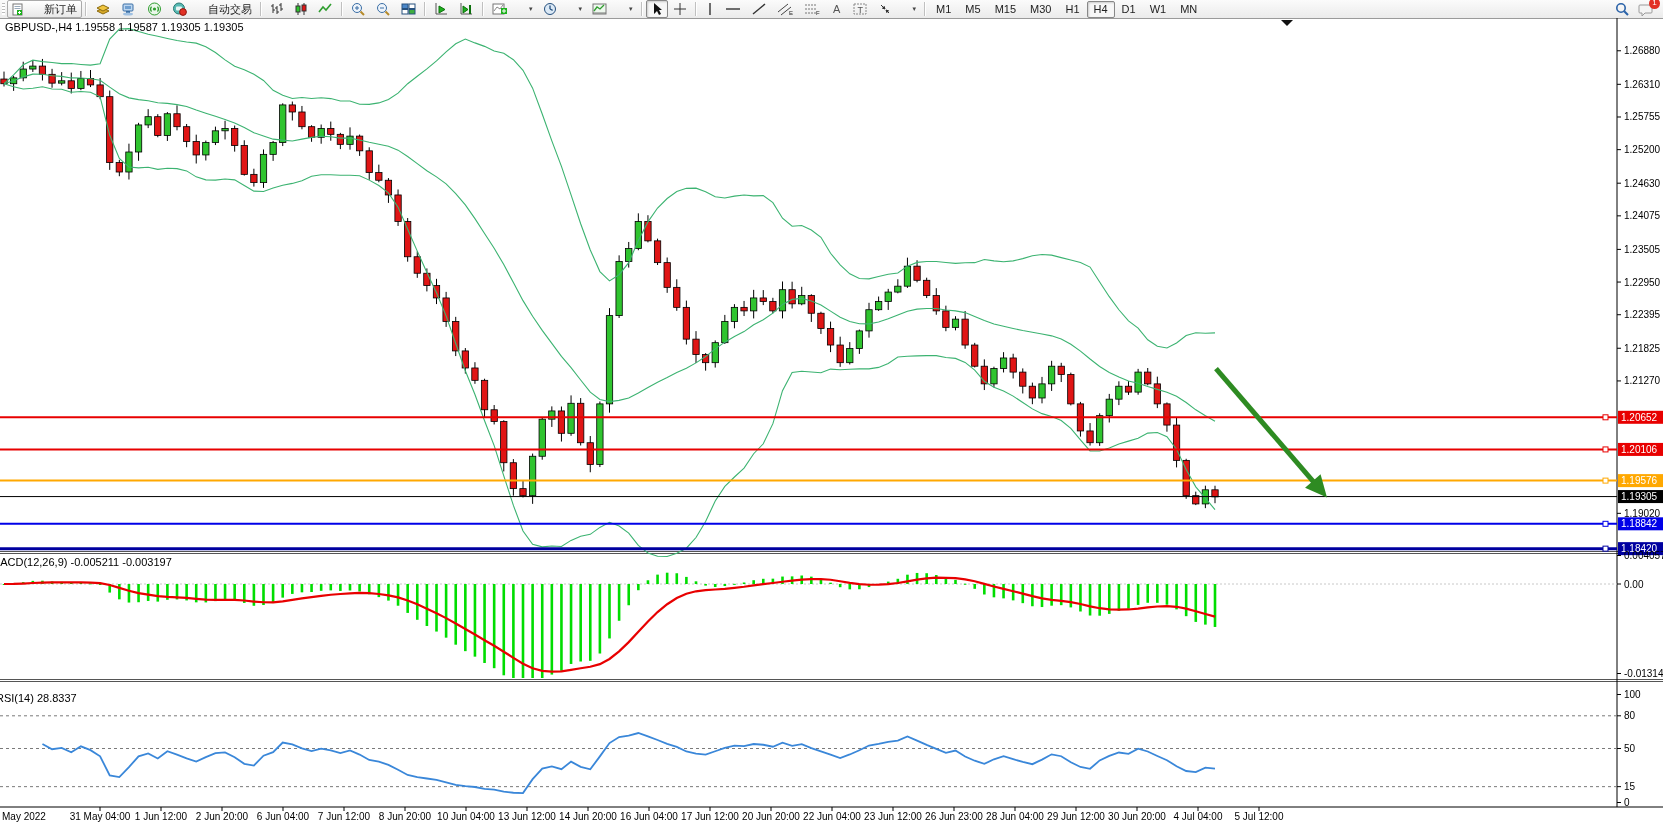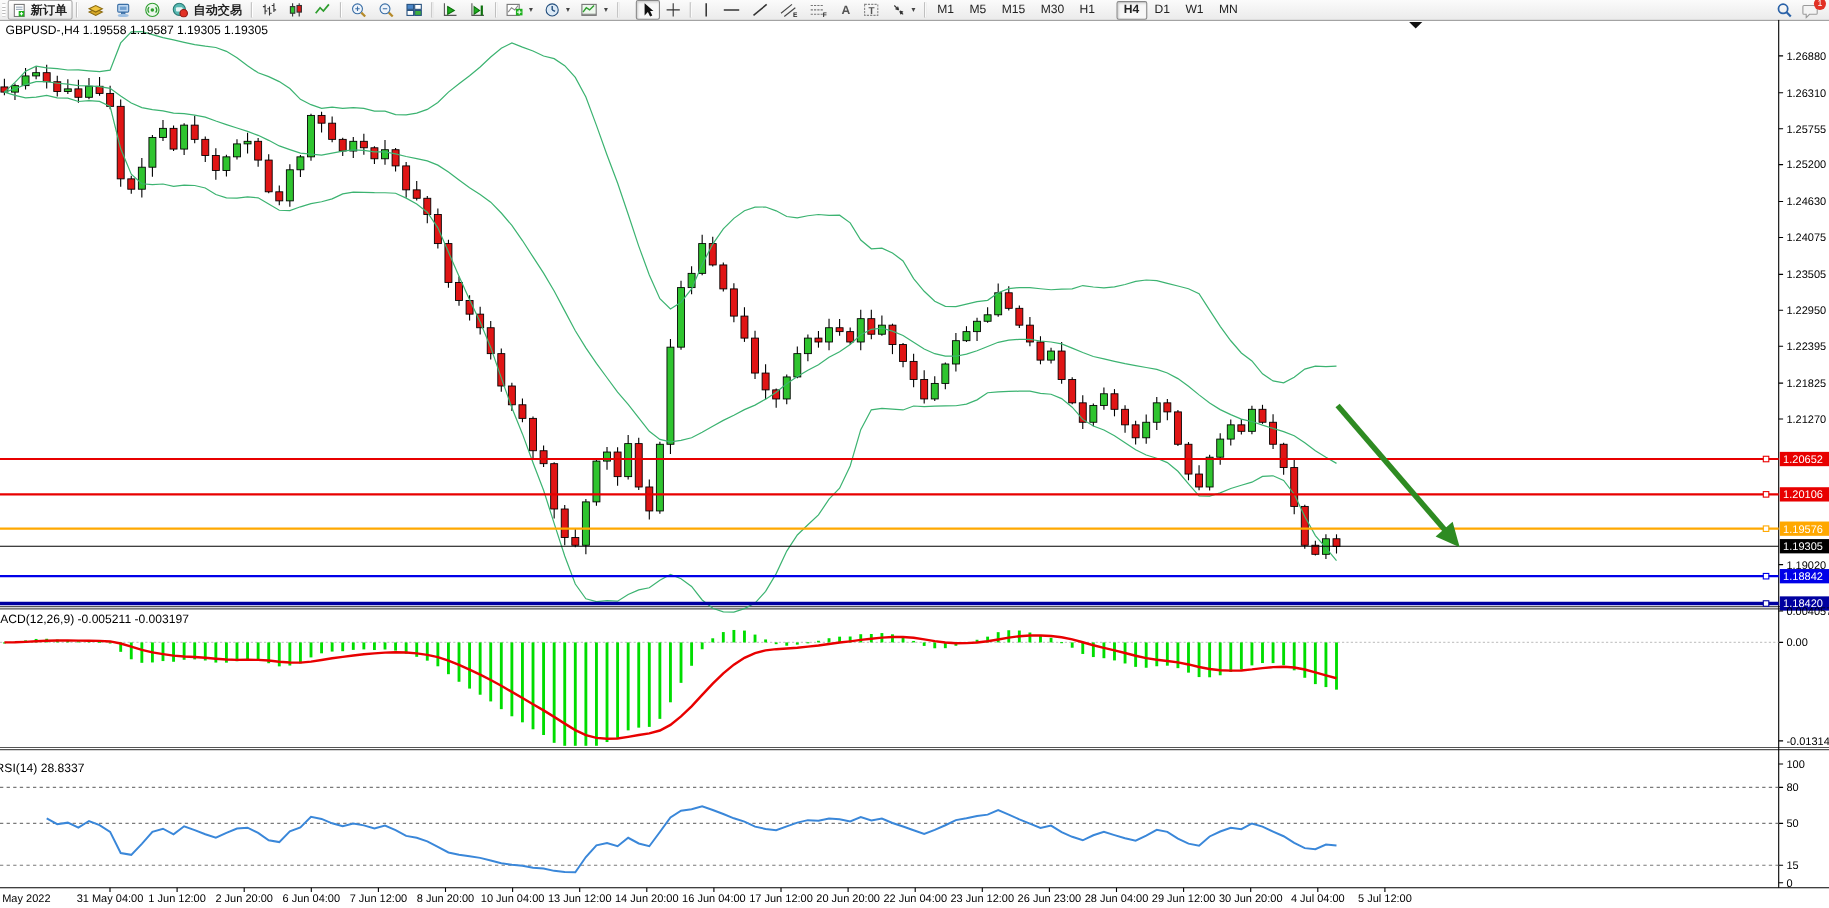--- a/index.html
+++ b/index.html
@@ -5,23 +5,23 @@
   html,body{margin:0;padding:0;background:#fff;width:1663px;height:825px;overflow:hidden;
     font-family:"Liberation Sans","DejaVu Sans",sans-serif;-webkit-font-smoothing:none;}
   #app{position:relative;width:1663px;height:825px;background:#fff;}
   
   #toolbar{position:absolute;left:0;top:0;width:1663px;height:18px;
     background:linear-gradient(#fbfbfb,#ebebeb);border-bottom:1px solid #9a9a9a;
     display:flex;align-items:center;font-size:11px;color:#222;white-space:nowrap;}
   .tgroup{display:flex;align-items:center;height:18px;}
   .sep{width:1px;height:14px;background:#c0c0c0;border-right:1px solid #fff;margin:0 3px;}
   .grip{width:3px;height:12px;margin:0 2px;background:repeating-linear-gradient(#bbb 0 1px,#fff 1px 3px);}
-  .tbtn{display:flex;align-items:center;gap:4px;padding:1px 4px;height:14px;border:1px solid transparent;cursor:default;font-weight:bold;}
+  .tbtn{display:flex;align-items:center;gap:20px;padding:1px 4px;height:14px;border:1px solid transparent;cursor:default;}
   .tbtn.raised{border:1px solid #aaa;background:linear-gradient(#fff,#e8e8e8);border-radius:2px;}
-  .tbtn.active{border:1px solid #888;background:#f7f7f7;box-shadow:inset 1px 1px 2px rgba(0,0,0,.18);border-radius:2px;margin-left:12px;}
+  .tbtn.active{border:1px solid #888;background:#f7f7f7;box-shadow:inset 1px 1px 2px rgba(0,0,0,.18);border-radius:2px;}
   .tf{padding:1px 6px;height:13px;display:flex;align-items:center;border:1px solid transparent;border-radius:2px;}
   .icon{display:inline-block;line-height:0;}
   .drop{font-size:7px;color:#444;margin-left:1px;}
   #tb-right{margin-left:auto;display:flex;align-items:center;gap:8px;padding-right:8px;}
   .badge{position:absolute;right:-5px;top:-4px;background:#e23125;color:#fff;border-radius:50%;
     width:11px;height:11px;font-size:8px;display:flex;align-items:center;justify-content:center;}
   
   #chart-wrap{position:absolute;left:0;top:18px;width:1663px;height:807px;}
   svg text{font-family:"Liberation Sans","DejaVu Sans",sans-serif;}
 </style>

